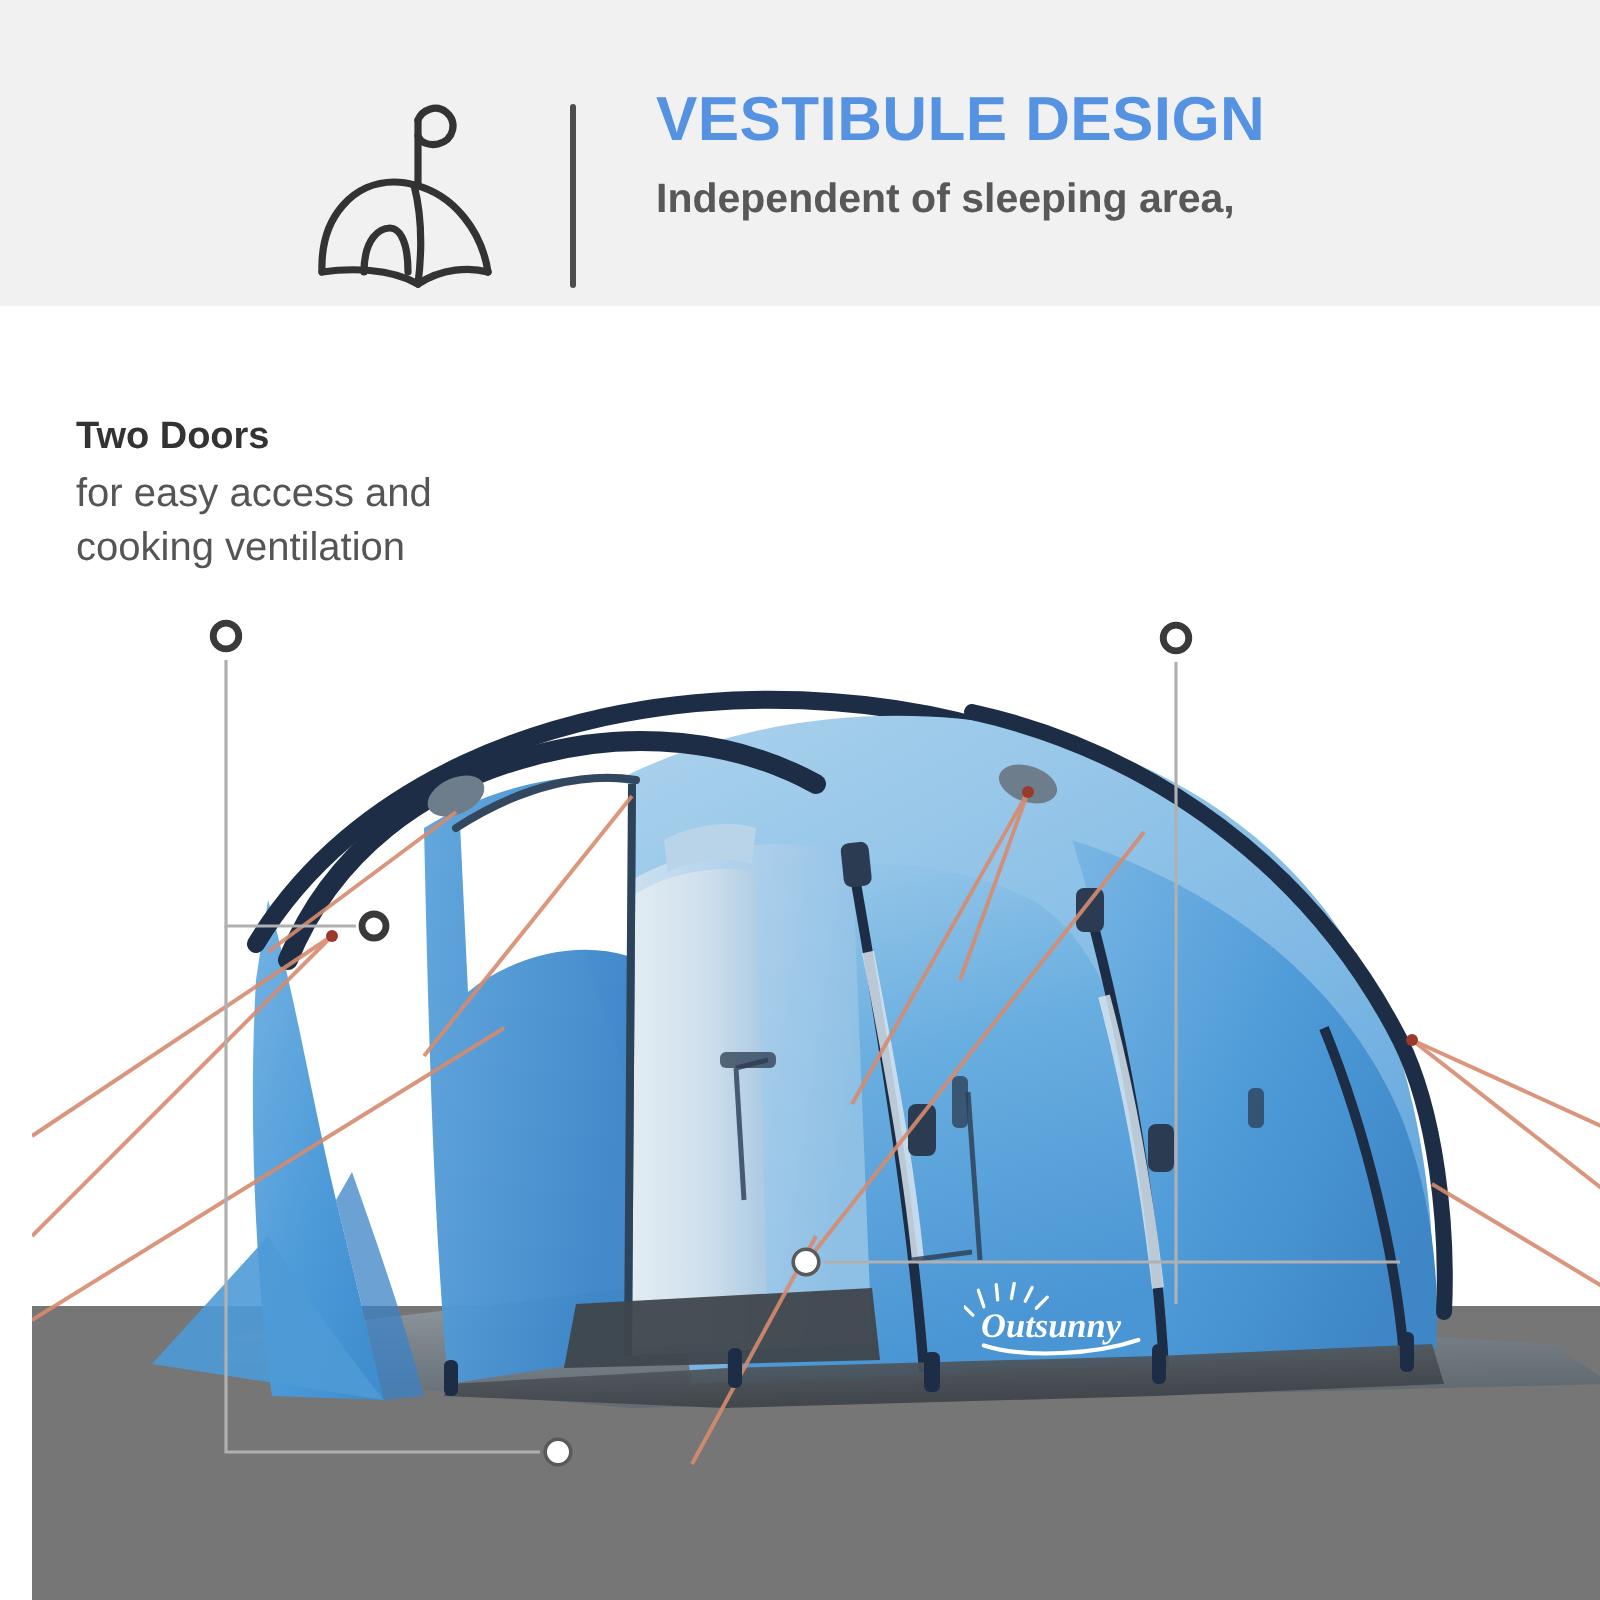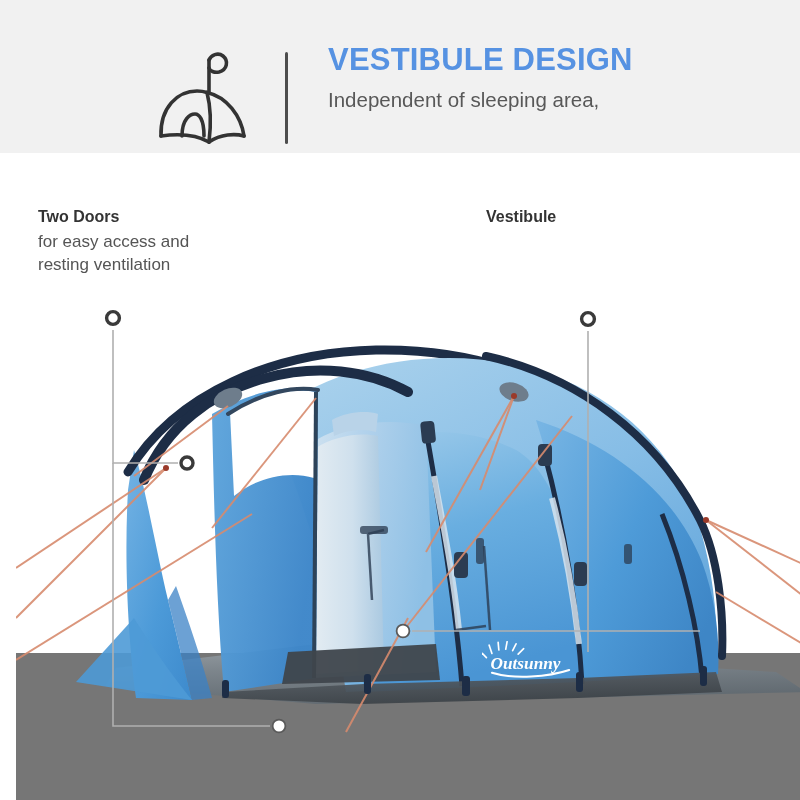--- a/index.html
+++ b/index.html
@@ -29,34 +29,34 @@
   }
   .hdr-text{
     position:absolute;left:328px;top:44px;width:440px;
   }
   .hdr-title{
     font-size:31px;font-weight:bold;color:#5692e2;
     letter-spacing:0.2px;line-height:1.05;margin:0 0 9px 0;
     font-family:"Liberation Sans","DejaVu Sans",sans-serif;
   }
   .hdr-sub{
-    font-size:20.5px;color:#585858;line-height:1.38;margin:0;font-weight:400;
+    font-size:20.5px;color:#585858;line-height:1.38;margin:0;font-weight:700;
   }
   .hdr-sub span{display:block;}
 
   
   .callout{
     position:absolute;
   }
   .callout .c-title{
-    font-size:16px;font-weight:bold;color:#333333;margin:0 0 2px 0;
+    font-size:19px;font-weight:bold;color:#333333;margin:0 0 2px 0;
     line-height:1.35;
   }
   .callout .c-body{
-    font-size:17px;color:#555555;line-height:1.38;margin:0;font-weight:400;
+    font-size:20px;color:#555555;line-height:1.38;margin:0;font-weight:400;
   }
   .callout .c-body span{display:block;}
 
   .callout-left{left:38px;top:206px;}
   .callout-right{left:486px;top:206px;}
 
   
   .leader-svg{
     position:absolute;left:0;top:0;width:800px;height:800px;
     pointer-events:none;
@@ -115,26 +115,25 @@
       <div class="hdr-sub">
         <span>Independent of sleeping area,</span>
       </div>
     </div>
   </div>
 
   <div class="callout callout-left">
     <div class="c-title">Two Doors</div>
     <div class="c-body">
       <span>for easy access and</span>
-      <span>resting ventilation</span>
+      <span>cooking ventilation</span>
     </div>
   </div>
 
   <div class="callout callout-right">
-    <div class="c-title">Vestibule</div>
     <div class="c-body">
     </div>
   </div>
 
   <div class="photo-stage">
 
     <div class="ground"></div>
 
     <svg class="tent-svg" viewBox="0 0 800 500">
       <defs>

